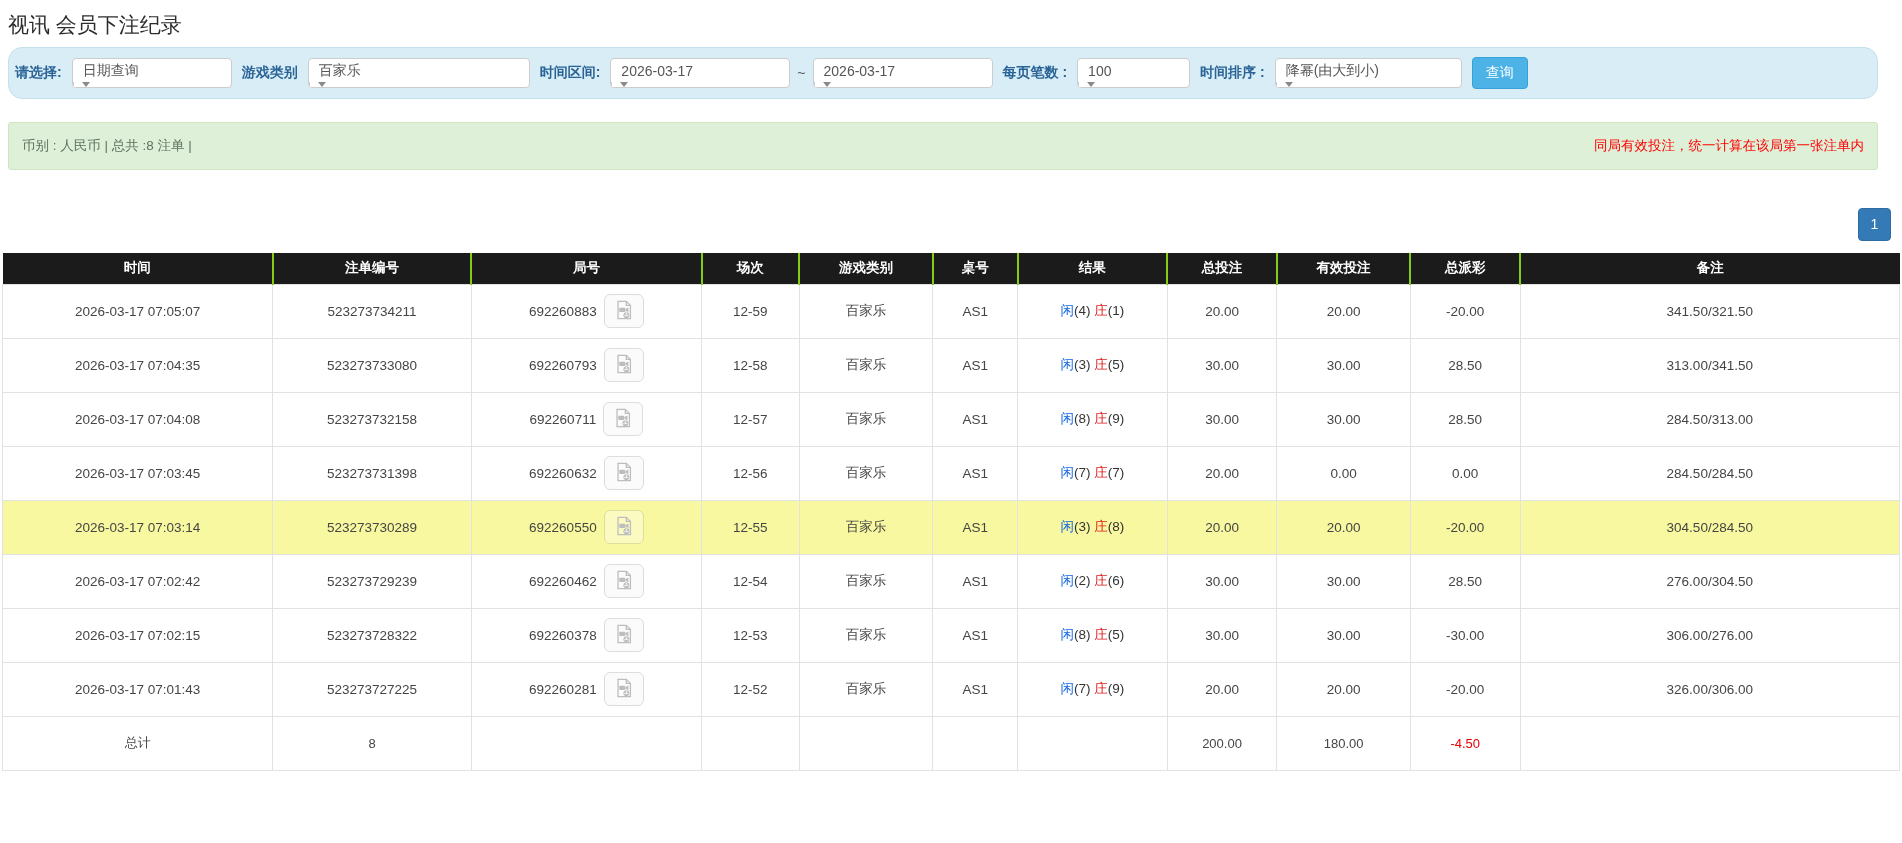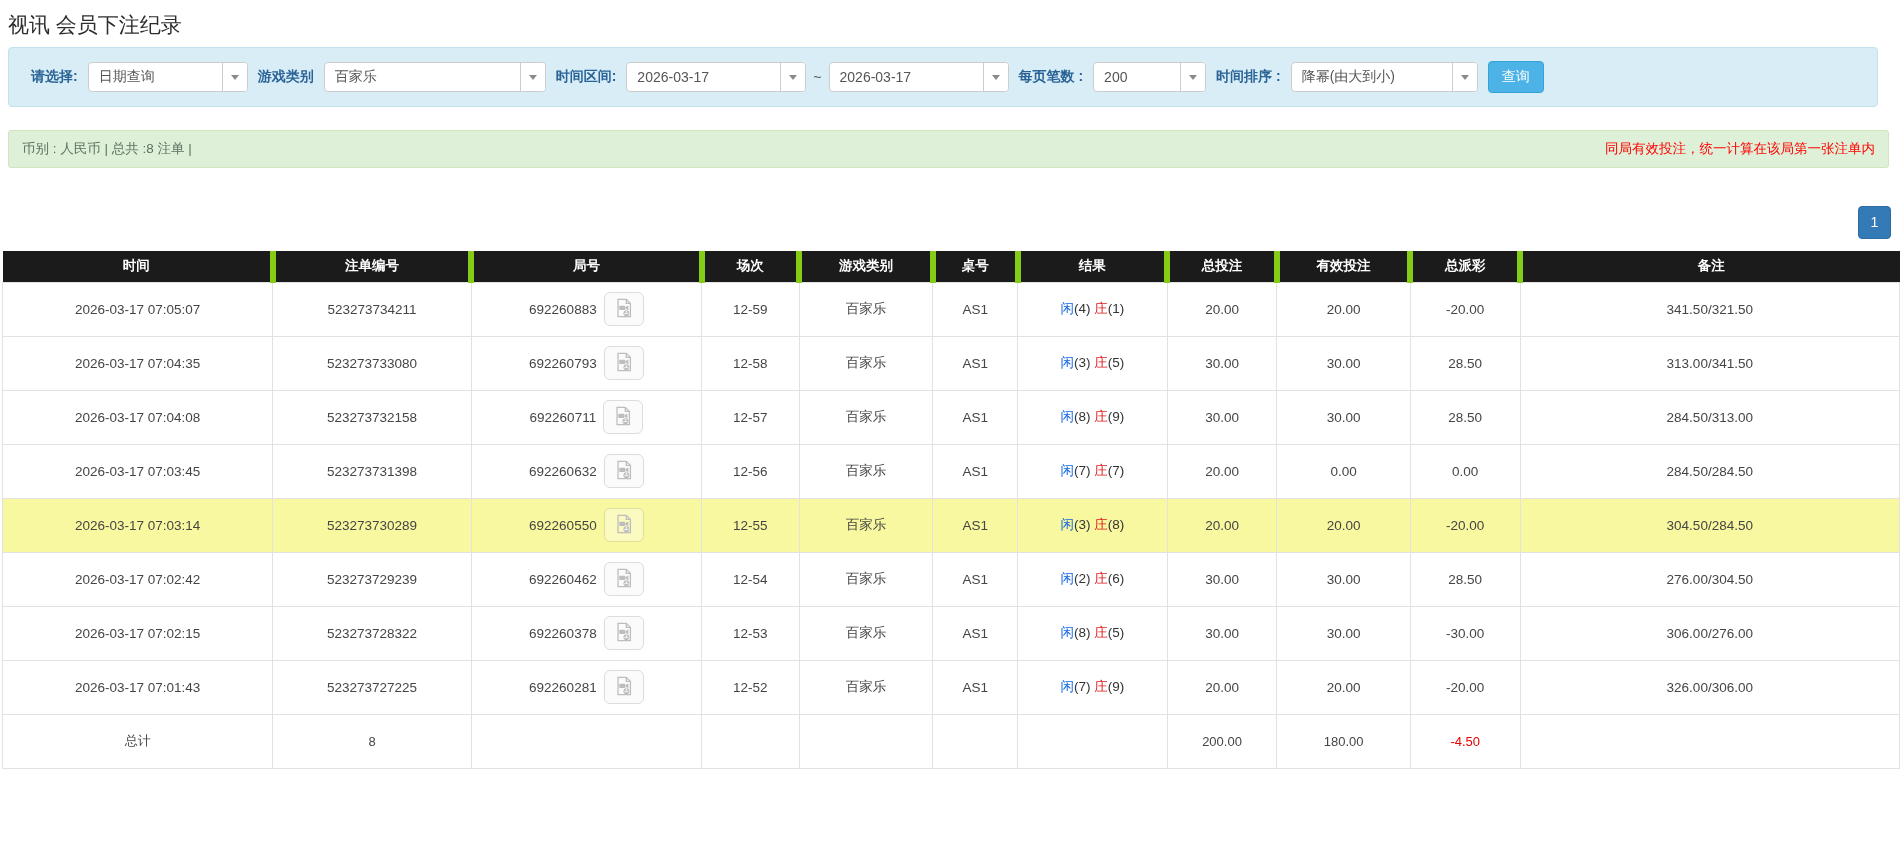--- a/index.html
+++ b/index.html
@@ -6,45 +6,45 @@
   html,body { margin:0; padding:0; }
   body {
     width:1902px; height:843px; background:#fff;
     font-family:"Liberation Sans","DejaVu Sans",sans-serif;
     color:#333; overflow:hidden;
   }
   .page-title { font-size:21px; font-weight:400; color:#2d2d2d; padding:11px 8px 8px; }
 
   
   .filter-bar {
-    margin:0 24px 0 8px; height:60px;
-    background:var(--filter-bar-bg); border:1px solid #c3e0ee; border-radius:4px;
-    display:flex; align-items:center; gap:10px; padding:0 22px;
+    margin:0 24px 0 8px; height:52px;
+    background:var(--filter-bar-bg); border:1px solid #c3e0ee; border-radius:14px;
+    display:flex; align-items:center; gap:10px; padding:0 6px;
   }
   .f-label { color:var(--label-blue); font-weight:bold; font-size:14px; white-space:nowrap; }
   .combo {
     display:flex; align-items:stretch; height:30px; background:#fff;
-    border:1px solid #ccc; border-radius:4px; overflow:hidden;
+    border:1px solid #ccc; border-radius:4px; overflow:hidden;flex-direction:column;
   }
   .combo-text { display:flex; align-items:center; padding:0 10px; font-size:14px; color:#555; }
   .combo-caret {
     width:25px; border-left:1px solid #ccc; display:flex; align-items:center;
     justify-content:center; background:#fff;
   }
   .caret-shape { width:0; height:0; border-left:4px solid transparent; border-right:4px solid transparent; border-top:5px solid #8a8a8a; }
   .tilde { color:#555; font-size:14px; margin:0 -3px; }
   .btn-query {
     height:32px; padding:0 13px; background:var(--query-button); border:1px solid #35a3d5;
     color:#fff; font-size:14px; border-radius:4px; cursor:pointer;
     font-family:inherit;
   }
 
   
   .info-bar {
-    margin:23px 13px 0 8px; height:38px;
+    margin:23px 24px 0 8px; height:48px;
     background:var(--info-bar-bg); border:1px solid #d0e6c2; border-radius:3px;
     display:flex; align-items:center; justify-content:space-between; padding:0 13px;
     font-size:13.5px;
     gap:19px;
   }
   .info-summary { color:#5c7260; }
   .info-notice { color:var(--notice-red); }
 
   
   .pagination-top { text-align:right; margin:38px 11px 0 0; }
@@ -54,21 +54,21 @@
     text-align:center; border-radius:4px; font-size:14px; cursor:pointer;
   }
 
   
   table.records {
     width:1898px; margin:12px 2px 0; border-collapse:collapse; table-layout:fixed;
     font-size:13.5px;
   }
   table.records thead th {
     background:var(--header-bg); color:#fff; font-weight:bold; height:31px;
-    border-right:6px solid #84cc16; padding:0 4px;
+    border-right:2px solid #84cc16; padding:0 4px;
   }
   table.records thead th:last-child { border-right:none; }
   table.records tbody td {
     height:54px; text-align:center; border:1px solid #e2e2e2;
     color:#454545; padding:0 4px; background:#fff;
   }
   tr.highlight td { background:var(--highlight-row) !important; }
   .round-wrap { display:inline-flex; align-items:center; gap:7px; }
   .video-btn {
     width:40px; height:34px; border:1px solid #ddd; border-radius:6px;
@@ -120,21 +120,21 @@
   <span class="tilde">~</span>
   <div class="combo" style="width:180px;">
     <span class="combo-text" style="flex:1">2026-03-17</span>
     <span class="combo-caret">
         <span class="caret-shape"></span>
       </span>
   </div>
 
   <span class="f-label">每页笔数 :</span>
   <div class="combo" style="width:113px;">
-    <span class="combo-text" style="flex:1">200</span>
+    <span class="combo-text" style="flex:1">100</span>
     <span class="combo-caret">
         <span class="caret-shape"></span>
       </span>
   </div>
 
   <span class="f-label">时间排序 :</span>
   <div class="combo" style="width:187px;">
     <span class="combo-text" style="flex:1">降幂(由大到小)</span>
     <span class="combo-caret">
         <span class="caret-shape"></span>

